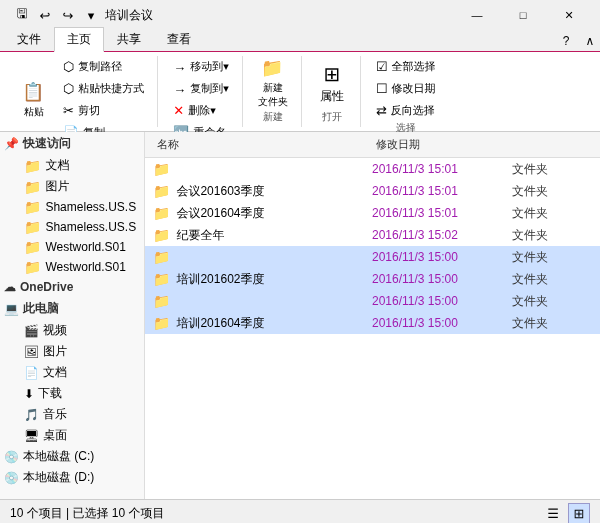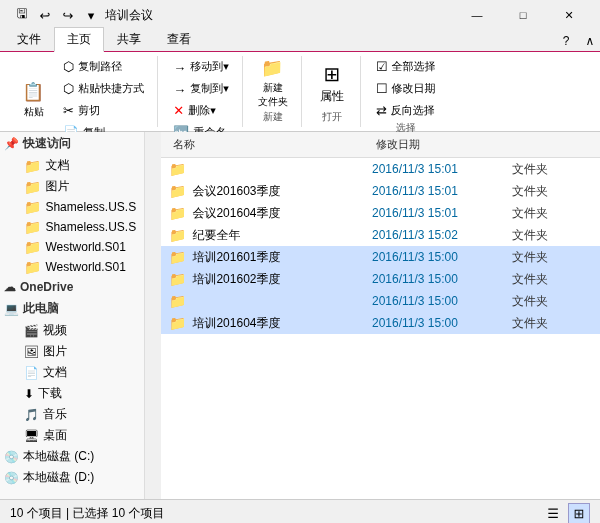--- a/index.html
+++ b/index.html
@@ -154,21 +154,20 @@
       color: #333;
     }
     .sidebar-indent { margin-left: 20px; }
     .folder-icon { color: #dcb040; font-size: 14px; }
 
     
     .filelist {
       flex: 1;
       background: white;
       overflow-y: auto;
-      margin-left: 16px;
     }
     .filelist-header {
       display: grid;
       grid-template-columns: 1fr 140px 80px;
       padding: 3px 8px;
       background: #f5f5f5;
       border-bottom: 1px solid #ddd;
       font-size: 11px;
       color: #333;
       position: sticky;
@@ -178,21 +177,21 @@
     .file-row {
       display: grid;
       grid-template-columns: 1fr 140px 80px;
       padding: 2px 8px;
       align-items: center;
       min-height: 22px;
       cursor: pointer;
     }
     .file-row.selected { background: #cce0ff; }
     .file-name { display: flex; align-items: center; gap: 6px; font-size: 12px; }
-    .file-date { font-size: 12px; color: #0369a1; }
+    .file-date { font-size: 12px; color: #a21caf; }
     .file-type { font-size: 12px; color: #333; }
 
     
     .statusbar {
       height: 28px;
       background: #f0f0f0;
       border-top: 1px solid #ccc;
       display: flex;
       align-items: center;
       justify-content: space-between;
@@ -440,21 +439,20 @@
       <div class="file-name">
         <span class="folder-icon">📁</span>
         <span>纪要全年</span>
       </div>
       <div class="file-date">2016/11/3 15:02</div>
       <div class="file-type">文件夹</div>
     </div>
     <div class="file-row selected">
       <div class="file-name">
         <span class="folder-icon">📁</span>
-        <span>培训201601季度</span>
       </div>
       <div class="file-date">2016/11/3 15:00</div>
       <div class="file-type">文件夹</div>
     </div>
     <div class="file-row selected">
       <div class="file-name">
         <span class="folder-icon">📁</span>
         <span>培训201602季度</span>
       </div>
       <div class="file-date">2016/11/3 15:00</div>

